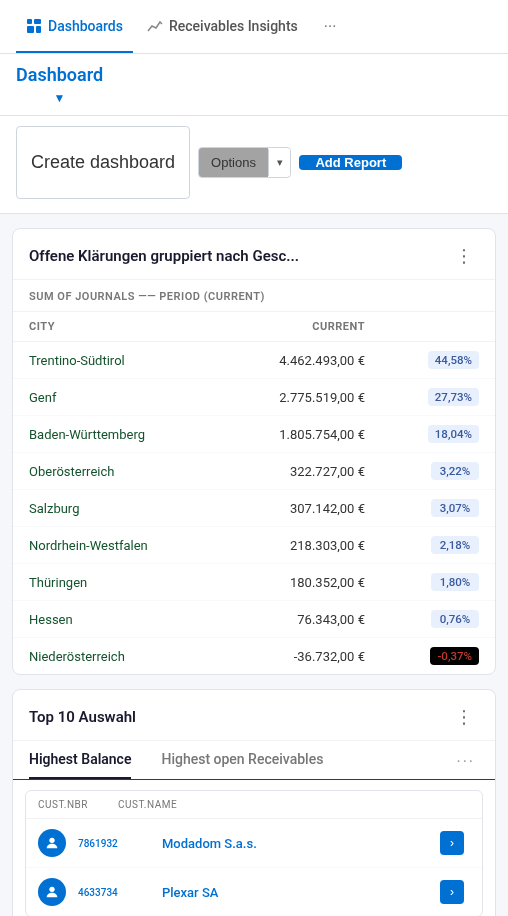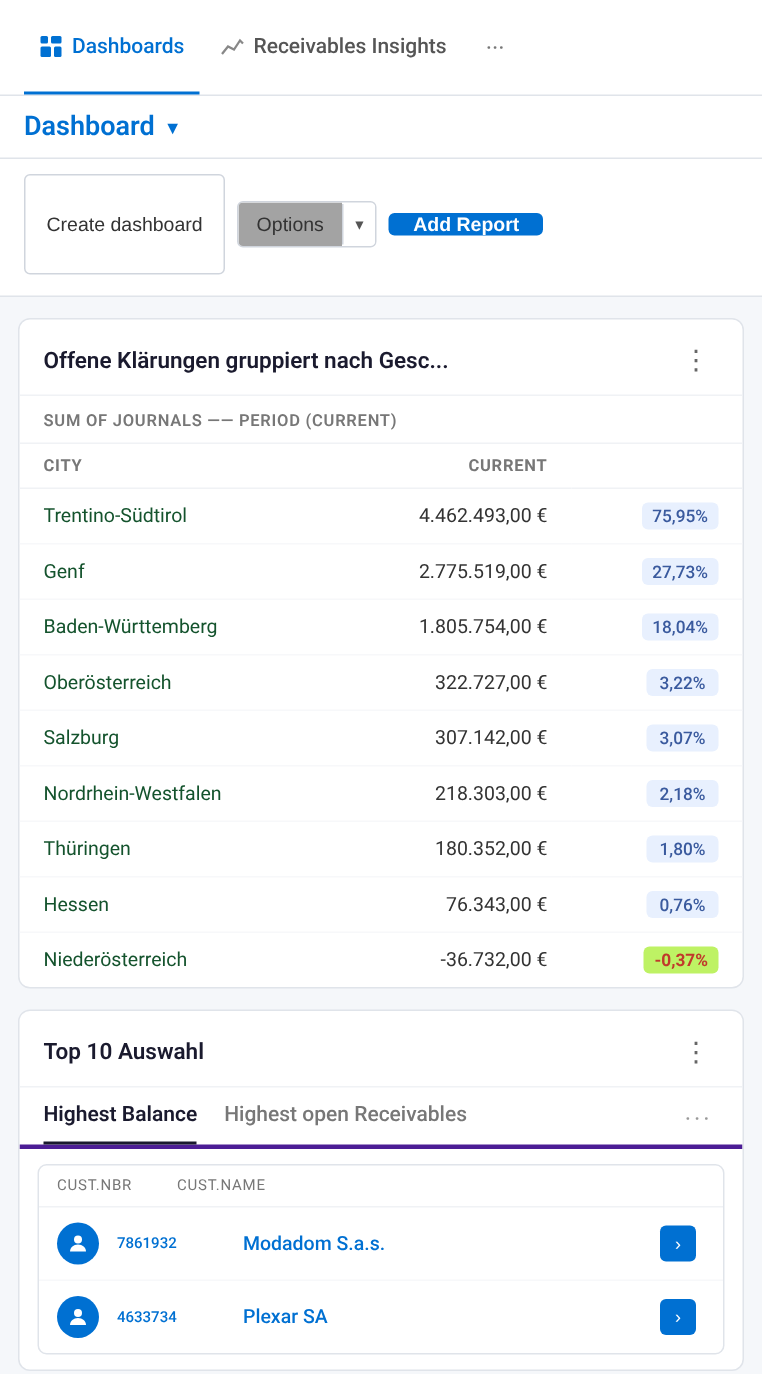--- a/index.html
+++ b/index.html
@@ -11,21 +11,21 @@
       overflow-x: hidden;
     }
 
     
     .top-nav {
       display: flex;
       align-items: center;
       background: #fff;
       border-bottom: 1px solid #e0e4ea;
       padding: 0 16px;
-      height: 64px;
+      height: 54px;
       gap: 4px;
     }
     .nav-item {
       display: flex;
       align-items: center;
       gap: 6px;
       padding: 12px 10px;
       font-size: 14px;
       font-weight: 500;
       color: #555;
@@ -58,41 +58,42 @@
       border-bottom: 1px solid #e0e4ea;
     }
     .dashboard-title {
       display: flex;
       align-items: center;
       gap: 6px;
       font-size: 18px;
       font-weight: 600;
       color: #0070d2;
       cursor: pointer;
+      flex-direction: column;
     }
     .dropdown-arrow {
       font-size: 12px;
       color: #0070d2;
     }
 
     
     .toolbar {
       display: flex;
       align-items: center;
       gap: 8px;
       background: #fff;
       padding: 10px 16px 14px;
       border-bottom: 1px solid #e0e4ea;
     }
     .btn-outline {
       background: #fff;
       border: 1px solid #d0d5dd;
       border-radius: 4px;
       padding: 25px 14px;
-      font-size: 13px;
+      font-size: 18px;
       color: #333;
       cursor: pointer;
       white-space: nowrap;
     }
     .btn-split {
       display: flex;
       align-items: center;
       border: 1px solid #d0d5dd;
       border-radius: 4px;
       overflow: hidden;
@@ -203,32 +204,31 @@
       background: #e8f0fe;
       color: #3a5a9e;
       font-size: 11.5px;
       font-weight: 500;
       padding: 2px 7px;
       border-radius: 4px;
       min-width: 48px;
       text-align: center;
     }
     .pct-badge.negative {
-      background: #bef264;
+      background: #000000;
       color: #c0392b;
-      font-weight: bold;
     }
 
     
     .top10-tabs {
       display: flex;
       align-items: flex-end;
       padding: 0 16px;
-      border-bottom: 3px solid #4c1d95;
-      gap: 0;
+      border-bottom: 1px solid #4c1d95;
+      gap: 12px;
     }
     .top10-tab {
       padding: 10px 0;
       margin-right: 18px;
       font-size: 14px;
       font-weight: 500;
       color: #777;
       cursor: pointer;
       border-bottom: 2px solid transparent;
     }
@@ -364,21 +364,21 @@
         <tr>
           <th>CITY</th>
           <th class="right">CURRENT</th>
           <th></th>
         </tr>
       </thead>
       <tbody id="card1-tbody">
       <tr>
             <td class="city-col">Trentino-Südtirol</td>
             <td class="amount-col">4.462.493,00 €</td>
-            <td class="badge-col"><span class="pct-badge">75,95%</span></td>
+            <td class="badge-col"><span class="pct-badge">44,58%</span></td>
           </tr>
           <tr>
             <td class="city-col">Genf</td>
             <td class="amount-col">2.775.519,00 €</td>
             <td class="badge-col"><span class="pct-badge">27,73%</span></td>
           </tr>
           <tr>
             <td class="city-col">Baden-Württemberg</td>
             <td class="amount-col">1.805.754,00 €</td>
             <td class="badge-col"><span class="pct-badge">18,04%</span></td>

